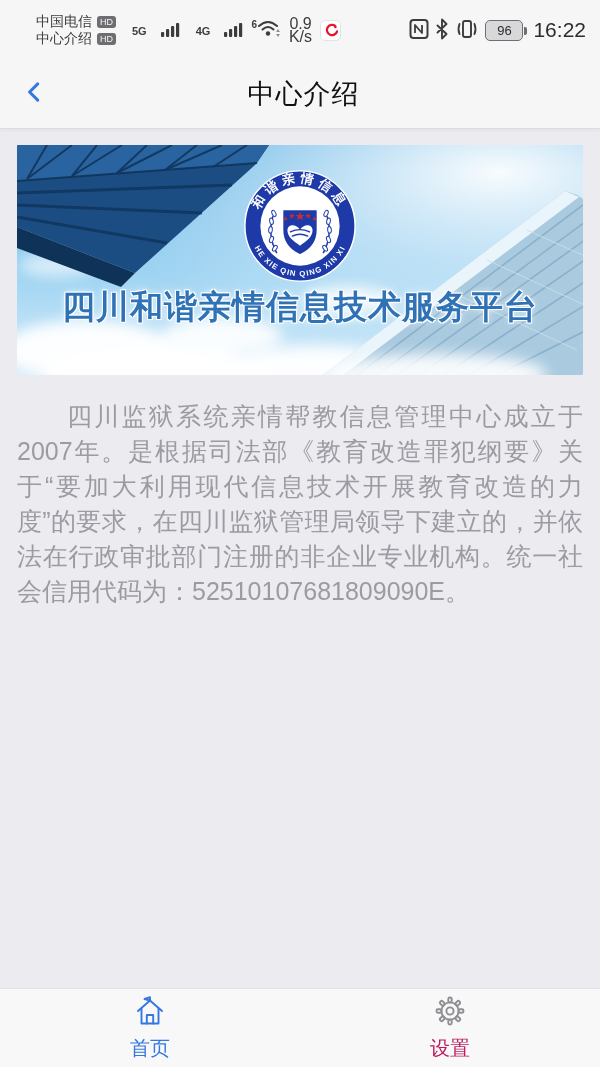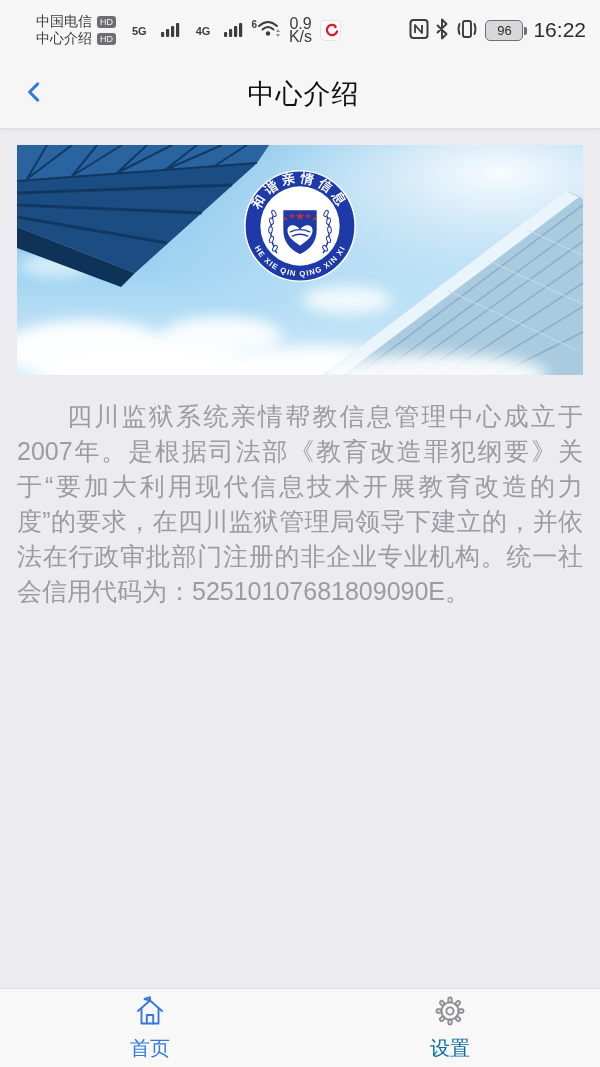--- a/index.html
+++ b/index.html
@@ -77,21 +77,21 @@
   .body-text p:first-child { margin-top:24px; }
   
   .footer {
     position:absolute; left:0; bottom:0; width:600px; height:79px;
     background:#f8f8f9; border-top:1px solid #e2e2e6; display:flex; z-index:10;
   }
   .tab { width:300px; display:flex; flex-direction:column; align-items:center;
          justify-content:center; gap:4px; }
   .tab-label { font-size:20px; }
   .tab.active .tab-label { color:#3577e0; }
-  .tab.inactive .tab-label { color:#0369a1; }
+  .tab.inactive .tab-label { color:#be185d; }
 </style>
 </head>
 <body>
 
 <div class="statusbar">
   <div class="carriers">
     <div class="carrier-row">
       <span>中国电信</span>
       <span class="hd-badge">HD</span>
     </div>
@@ -316,20 +316,21 @@
         <path transform="translate(75,52.5) scale(0.6)" d="M0,-4 L1.2,-1.2 L4,-1.2 L1.8,0.6 L2.5,3.6 L0,1.8 L-2.5,3.6 L-1.8,0.6 L-4,-1.2 L-1.2,-1.2 Z"></path>
       </g>
 
       <path d="M60,64 C56,57 47,58 47,64.5 C47,72 54,76 60,80.5 C66,76 73,72 73,64.5 C73,58 64,57 60,64 Z" fill="#ffffff"></path>
       <g stroke="#1e3aa8" stroke-width="1.4" fill="none" stroke-linecap="round">
         <path d="M50,66 Q60,61.5 70,66"></path>
         <path d="M52,70.5 Q60,66.5 68,70.5"></path>
       </g>
     </svg>
 
+    <div class="banner-title">四川和谐亲情信息技术服务平台</div>
   </div>
 
   <div class="body-text">
     <p>四川监狱系统亲情帮教信息管理中心成立于2007年。是根据司法部《教育改造罪犯纲要》关于“要加大利用现代信息技术开展教育改造的力度”的要求，在四川监狱管理局领导下建立的，并依法在行政审批部门注册的非企业专业机构。统一社会信用代码为：52510107681809090E。</p>
 
   </div>
 </div>
 
 <div class="footer">
   <div class="tab active">

